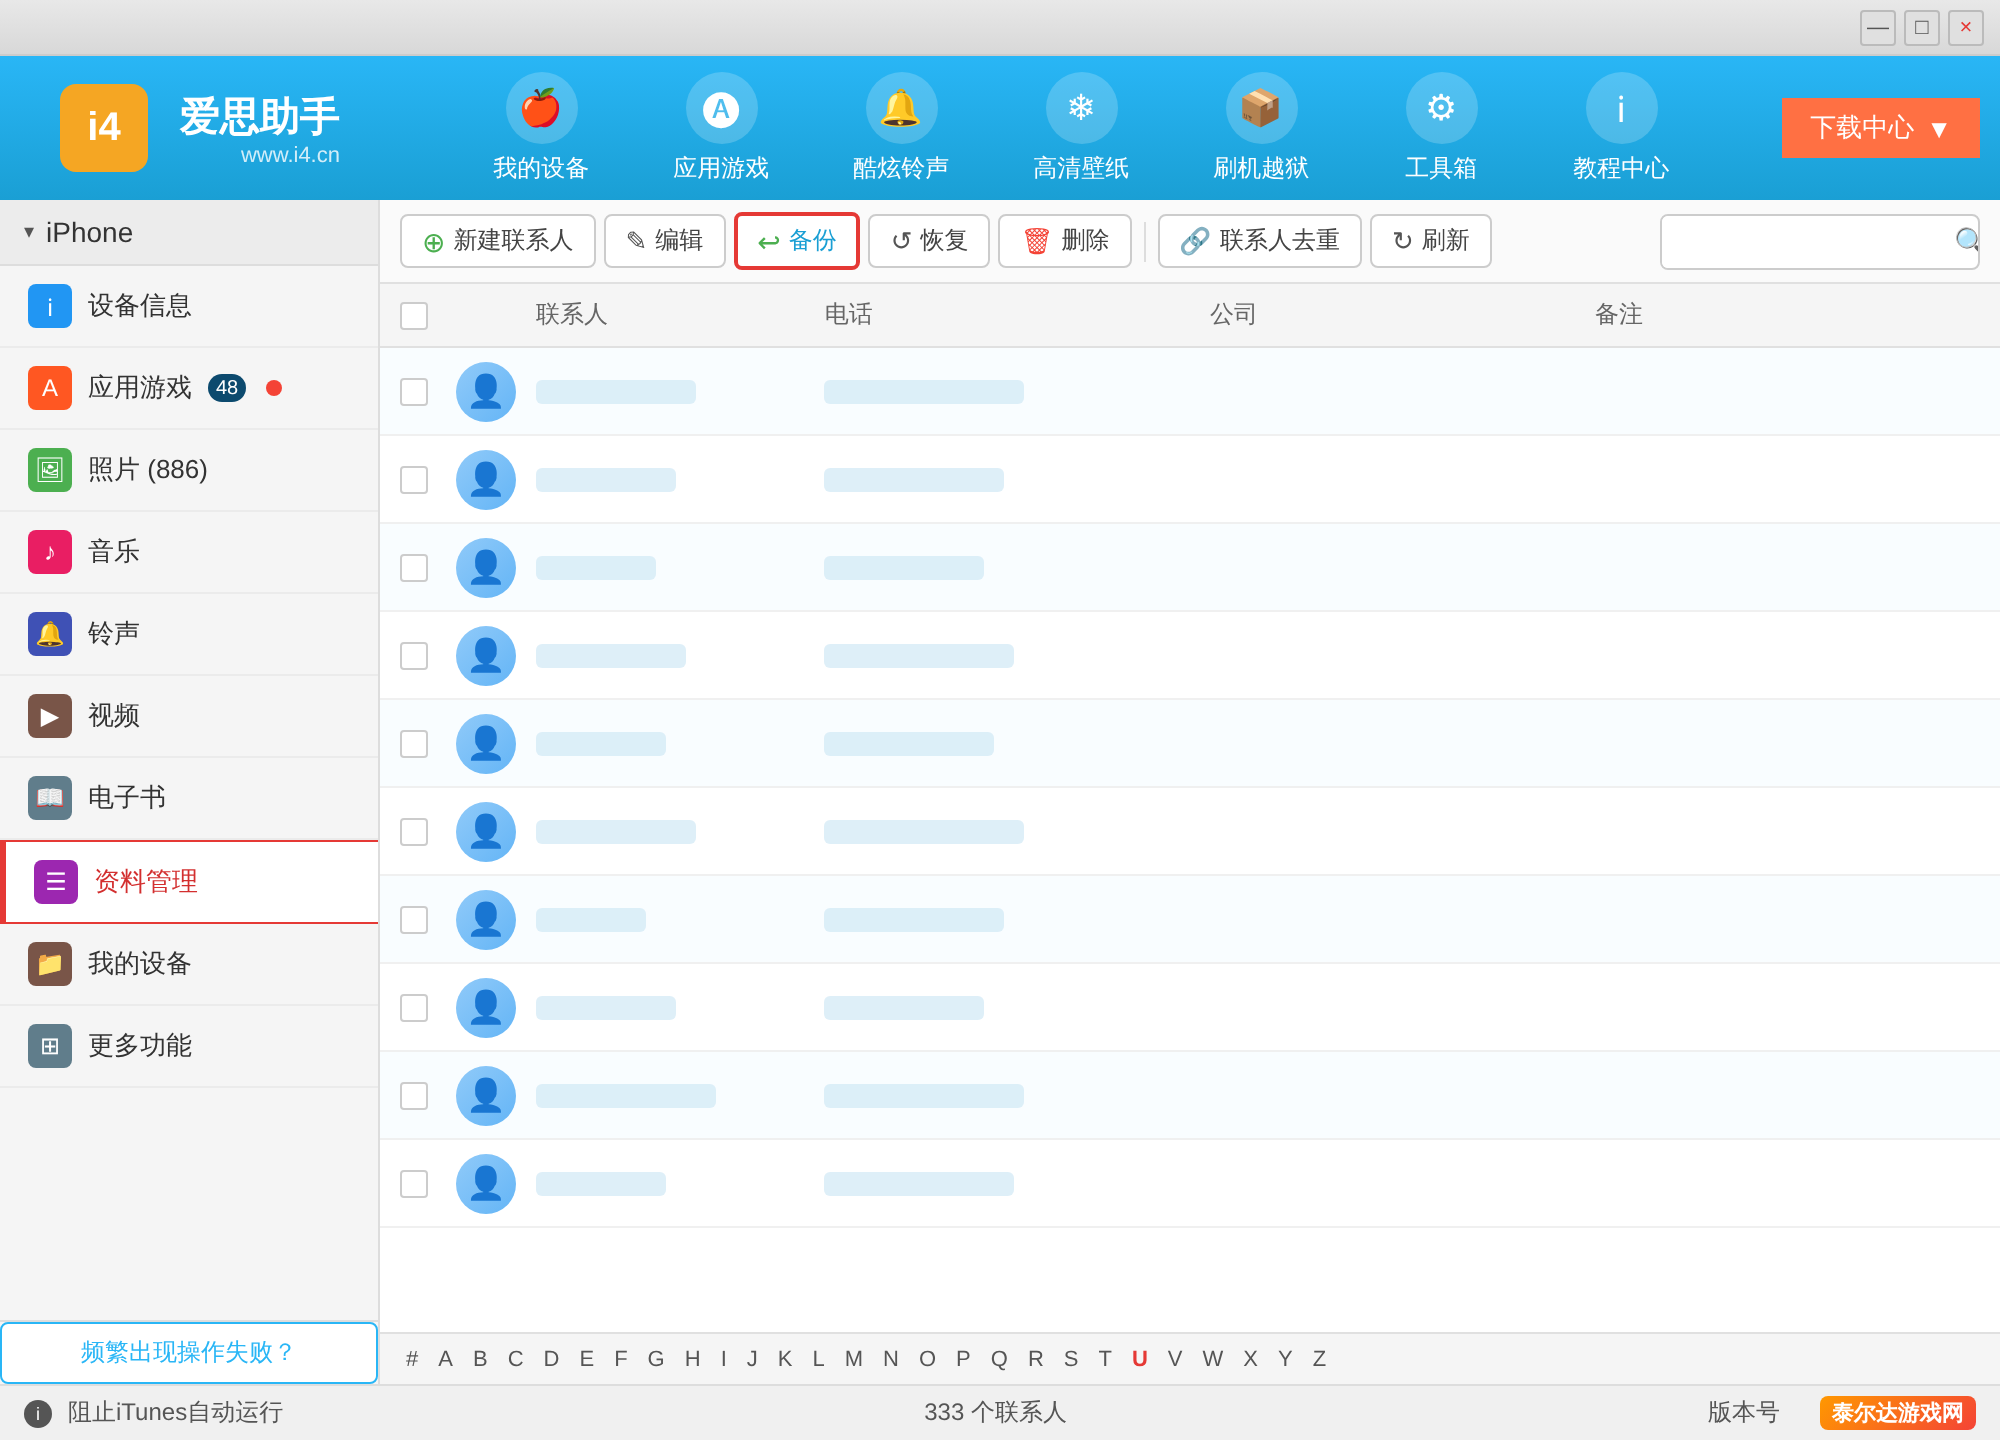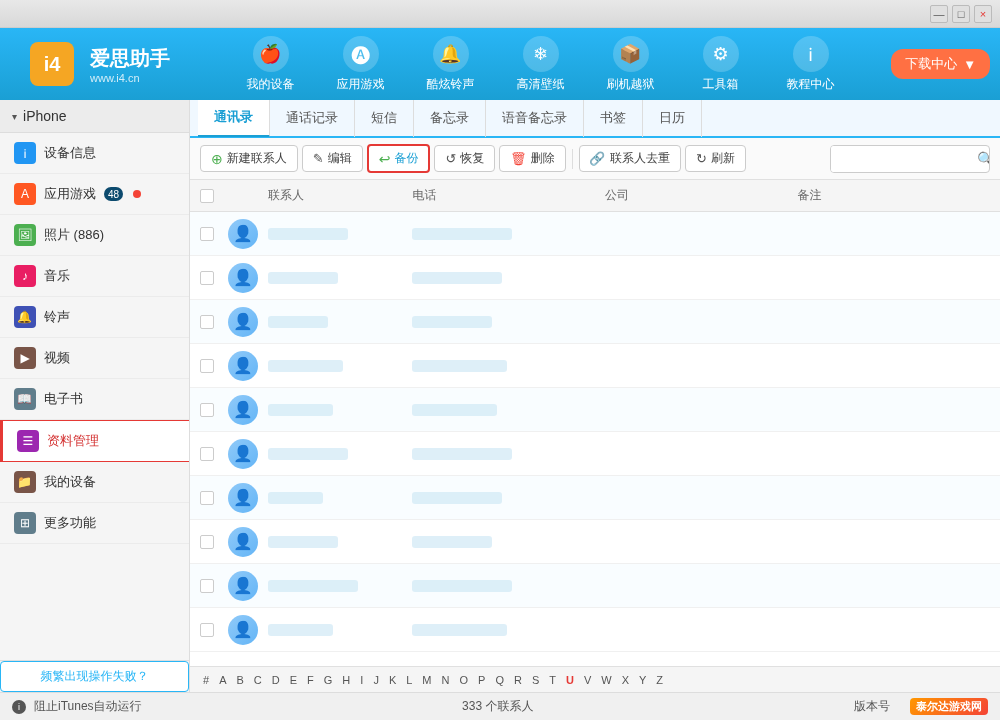--- a/index.html
+++ b/index.html
@@ -74,21 +74,21 @@
       background: rgba(255,255,255,0.2);
       display: flex; align-items: center; justify-content: center;
       font-size: 18px;
     }
     .download-btn {
       margin-left: auto;
       background: #ff7043;
       color: white;
       border: none;
       padding: 6px 14px;
-      border-radius: 12px;
+      border-radius: 0;
       font-size: 13px;
       cursor: pointer;
       display: flex; align-items: center; gap: 6px;
       white-space: nowrap;
     }
 
     
     .content-area {
       display: flex;
       flex: 1;
@@ -366,21 +366,21 @@
     <div class="title-bar-btn">—</div>
     <div class="title-bar-btn">□</div>
     <div class="title-bar-btn" style="color:#e53935;">×</div>
   </div>
 </div>
 
 <div class="app-container">
 
   <div class="header">
     <div class="logo-area">
-      <div style="display:flex;align-items:center;gap:16px;">
+      <div style="display:flex;align-items:center;gap:16px;text-align:right;">
         <div class="logo-icon">i4</div>
         <div style="display:flex;flex-direction:column;">
           <span style="color:white;font-size:20px;font-weight:bold;">爱思助手</span>
           <span style="color:rgba(255,255,255,0.8);font-size:11px;">www.i4.cn</span>
         </div>
       </div>
     </div>
 
     <div class="nav-icons">
       <div class="nav-item">
@@ -499,29 +499,20 @@
         <span>更多功能</span>
       </div>
 
       <div class="sidebar-bottom">
         <button class="sidebar-trouble-btn">频繁出现操作失败？</button>
       </div>
     </div>
 
     <div class="main-panel">
 
-      <div class="tabs-bar">
-        <div class="tab-item active">通讯录</div>
-        <div class="tab-item">通话记录</div>
-        <div class="tab-item">短信</div>
-        <div class="tab-item">备忘录</div>
-        <div class="tab-item">语音备忘录</div>
-        <div class="tab-item">书签</div>
-        <div class="tab-item">日历</div>
-      </div>
 
       <div class="toolbar">
         <button class="toolbar-btn">
           <span style="color:#4CAF50;font-size:14px;">⊕</span>
           <span>新建联系人</span>
         </button>
         <button class="toolbar-btn">
           <span style="color:#555;font-size:13px;">✎</span>
           <span>编辑</span>
         </button>

